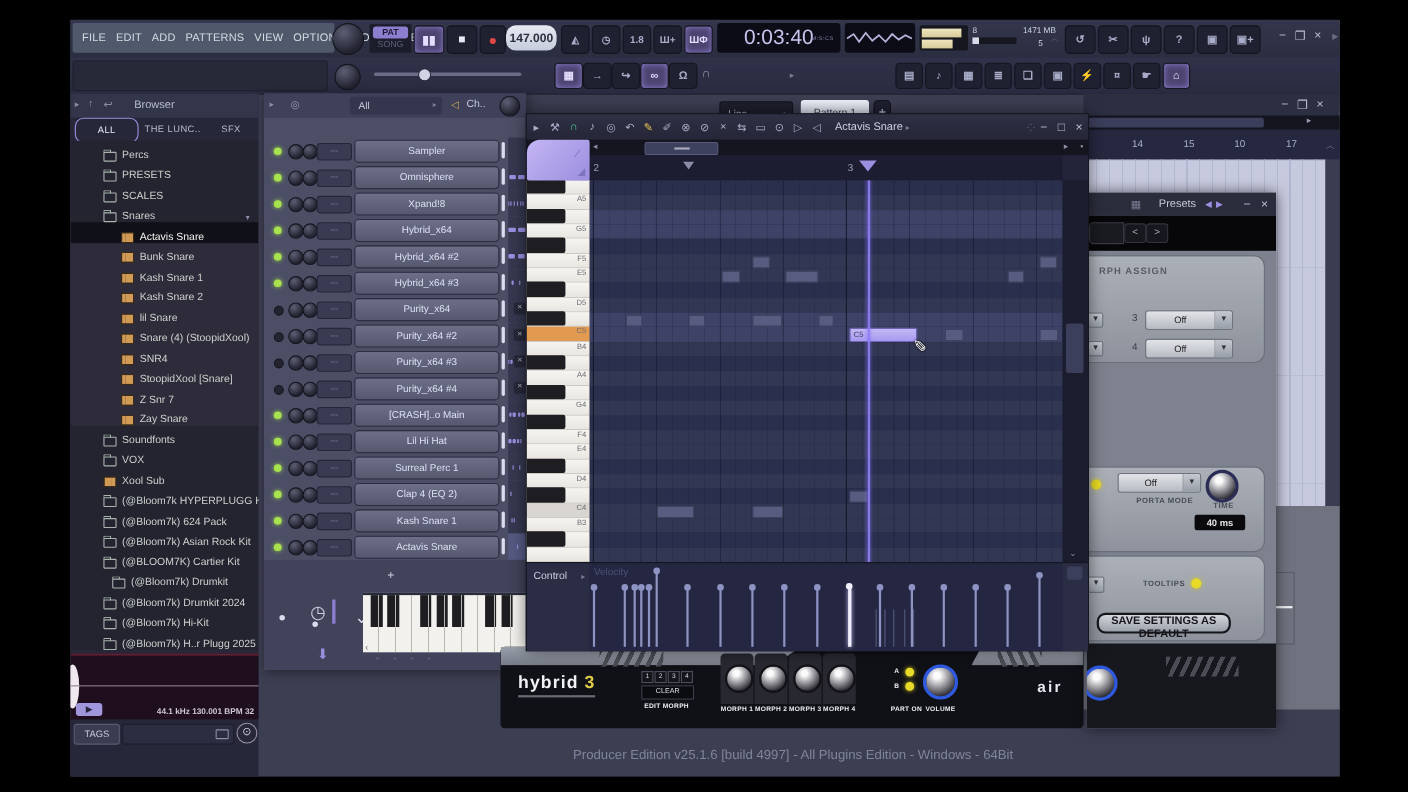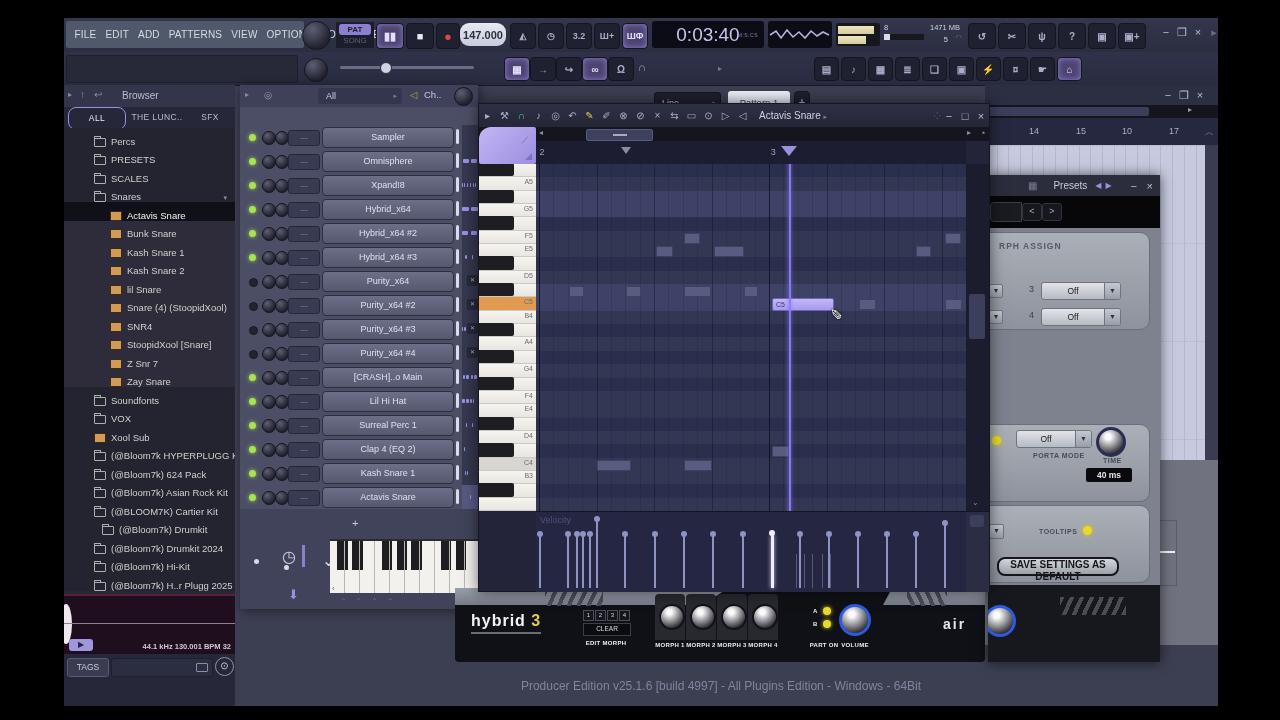--- a/index.html
+++ b/index.html
@@ -174,21 +174,21 @@
     <div id="bpm">147.000</div>
     <div id="ticons1">
 
     <div class="tbtn" style="width: 24px; left: 446px;">
           <b class="g" style="font-size:9px;">◭</b>
         </div>
         <div class="tbtn" style="width: 24px; left: 474px;">
           <b class="g" style="font-size:9px;">◷</b>
         </div>
         <div class="tbtn" style="width: 24px; left: 502px;">
-          <b class="g" style="font-size:9px;">3.2</b>
+          <b class="g" style="font-size:9px;">1.8</b>
         </div>
         <div class="tbtn" style="width: 24px; left: 530px;">
           <b class="g" style="font-size:9px;">Ш+</b>
         </div>
         <div class="tbtn lit" style="width: 24px; left: 558px;">
           <b class="g" style="font-size:9px;">ШФ</b>
         </div>
       </div>
     <div id="timedisp"><span>0:03:40</span><span class="unit">M:S:CS</span></div>
     <div id="scope">
@@ -989,20 +989,24 @@
         <div class="gnote" style="left: 95.1%; width: 3.5%; top: 135.462px;"></div>
         <div class="gnote" style="left: 54.9%; width: 3.5%; top: 282.269px;"></div>
         <div class="gnote" style="left: 14.2%; width: 7.4%; top: 295.615px;"></div>
         <div class="gnote" style="left: 34.4%; width: 6%; top: 295.615px;"></div>
       </div>
     <div id="playhead" style="left: calc(305.84px);"></div>
     <div id="playline" style="left: calc(309.84px);"></div>
     <div id="prvscroll">
       <div class="abs" style="left:3px;top:130px;width:16px;height:45px;background:#3c3f5c;border-radius:2px;"></div>
       <span class="abs" style="left:6px;bottom:4px;color:#8a8da6;font-size:8px;">⌄</span>
+    </div>
+    <div id="prctl">
+      <span class="abs" style="left:6px;top:6px;">Control</span>
+      <span class="abs" style="right:4px;top:8px;color:#787c96;font-size:7px;">▸</span>
     </div>
     <div id="prlane">
       <span id="laneword">Velocity</span>
 
     <div class="vbar" style="left: 0.7%; height: 51.84px;"></div>
         <div class="vbar" style="left: 7.2%; height: 51.84px;"></div>
         <div class="vbar" style="left: 9.3%; height: 51.84px;"></div>
         <div class="vbar" style="left: 10.7%; height: 51.84px;"></div>
         <div class="vbar" style="left: 12.3%; height: 51.84px;"></div>
         <div class="vbar" style="left: 14%; height: 66.96px;"></div>

